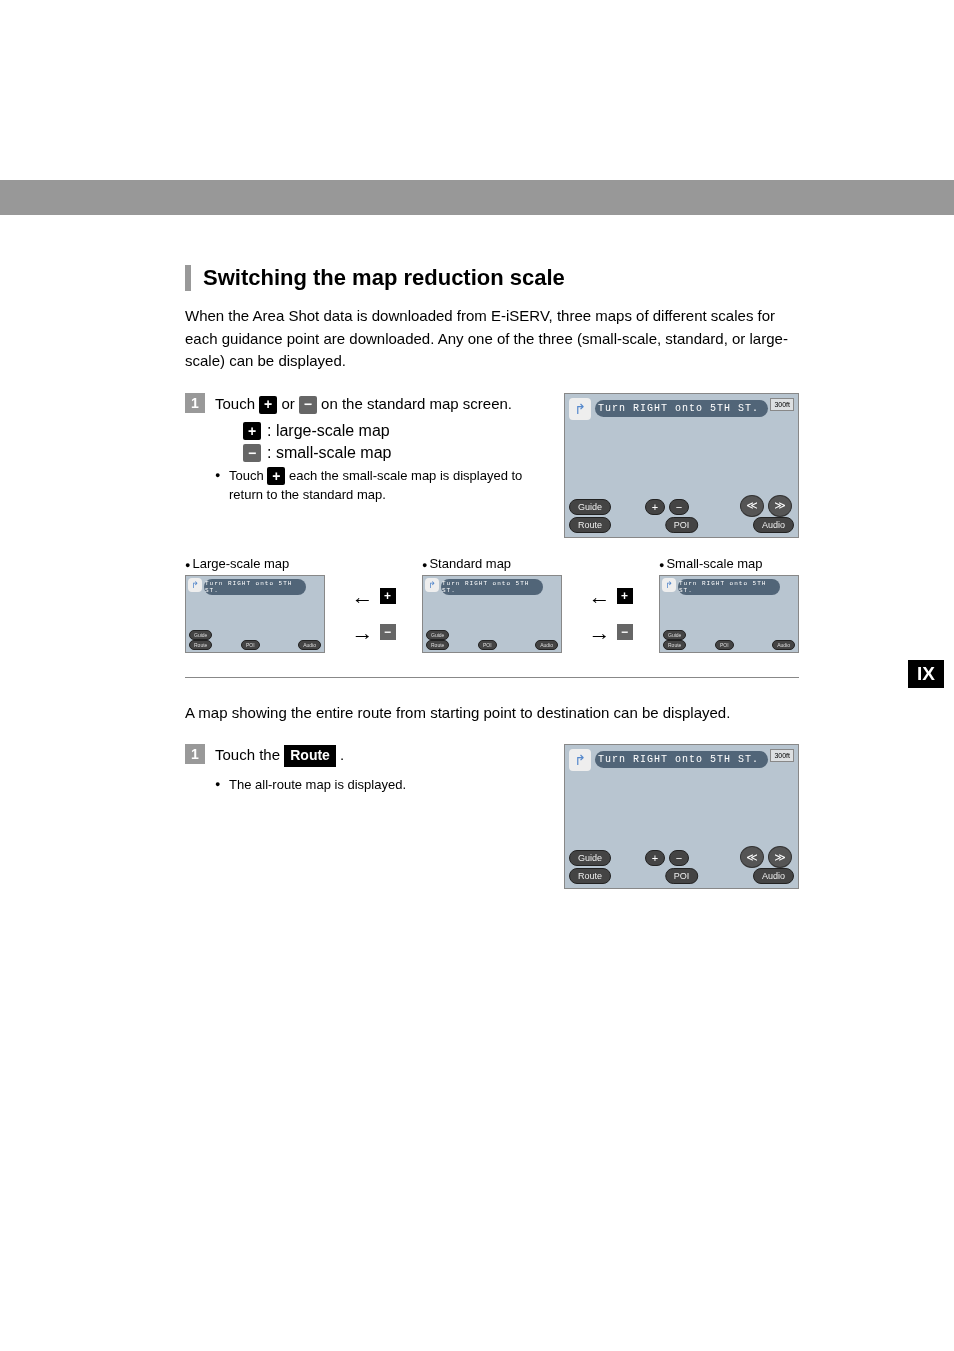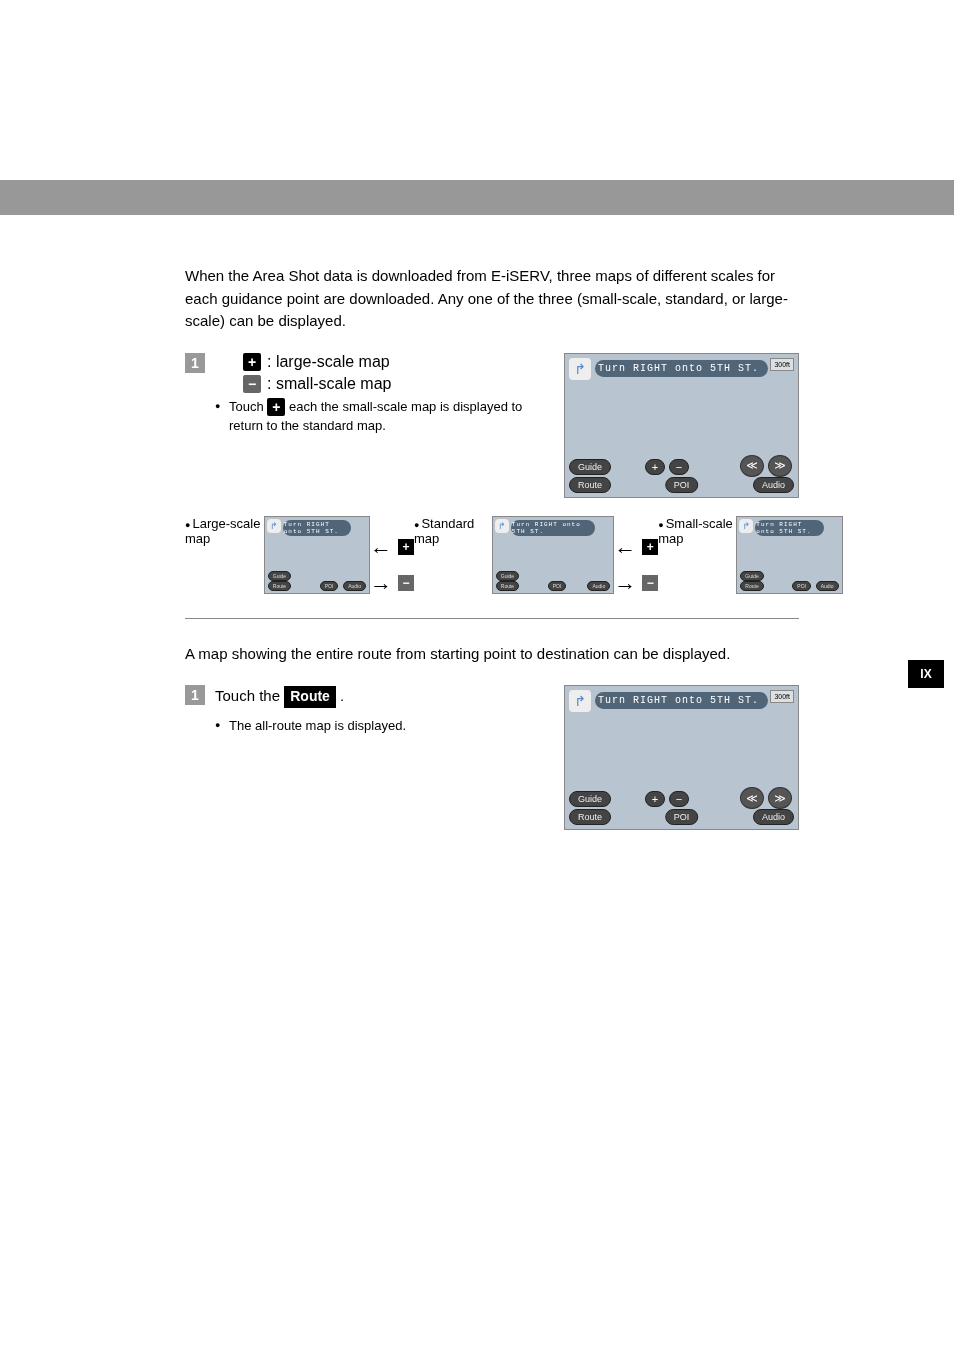--- a/index.html
+++ b/index.html
@@ -201,21 +201,21 @@
     .nav-arrow-btn.left { bottom: 20px; right: 34px; }
     .nav-arrow-btn.right { bottom: 20px; right: 6px; }
     .maps-row {
       display: flex;
       align-items: center;
       justify-content: space-between;
       margin-top: 18px;
     }
     .map-col {
       display: flex;
-      flex-direction: row;
+      flex-direction: column;
       align-items: flex-start;
     }
     .map-label {
       font-size: 13px;
       margin-bottom: 4px;
     }
     .map-label::before {
       content: "●";
       font-size: 9px;
       margin-right: 2px;
@@ -286,21 +286,21 @@
     }
     .chapter-tab {
       position: absolute;
       right: 10px;
       top: 445px;
       width: 36px;
       height: 28px;
       background: #000;
       color: #fff;
       font-weight: bold;
-      font-size: 12px;
+      font-size: 19px;
       display: flex;
       align-items: center;
       justify-content: center;
     }
     .page-num {
       position: absolute;
       right: 10px;
       bottom: -220px;
       background: #000;
       color: #fff;
@@ -324,27 +324,35 @@
   </style>
 </head>
 <body>
 
 <div class="page-wrap">
   <div class="header-bar"></div>
 
   <div class="content-wrapper">
     <div class="chapter-tab">IX</div>
 
+    <h2 class="section-heading">Switching the map reduction scale</h2>
     <p class="intro-text">When the Area Shot data is downloaded from E-iSERV, three maps of different scales for each guidance point are downloaded. Any one of the three  (small-scale, standard, or large-scale) can be displayed.</p>
 
     <div class="top-columns">
       <div class="left-col">
         <div class="step-row">
           <div class="step-num">1</div>
           <div class="step-body">
+            <p class="step-instruction">
+              <span>Touch </span>
+              <span class="inline-icon">+</span>
+              <span> or </span>
+              <span class="inline-icon gray">−</span>
+              <span> on the standard map screen.</span>
+            </p>
             <div class="sub-indent">
               <div class="line">
                 <span class="inline-icon">+</span>
                 <span> : large-scale map</span>
               </div>
               <div class="line">
                 <span class="inline-icon gray">−</span>
                 <span> : small-scale map</span>
               </div>
             </div>

